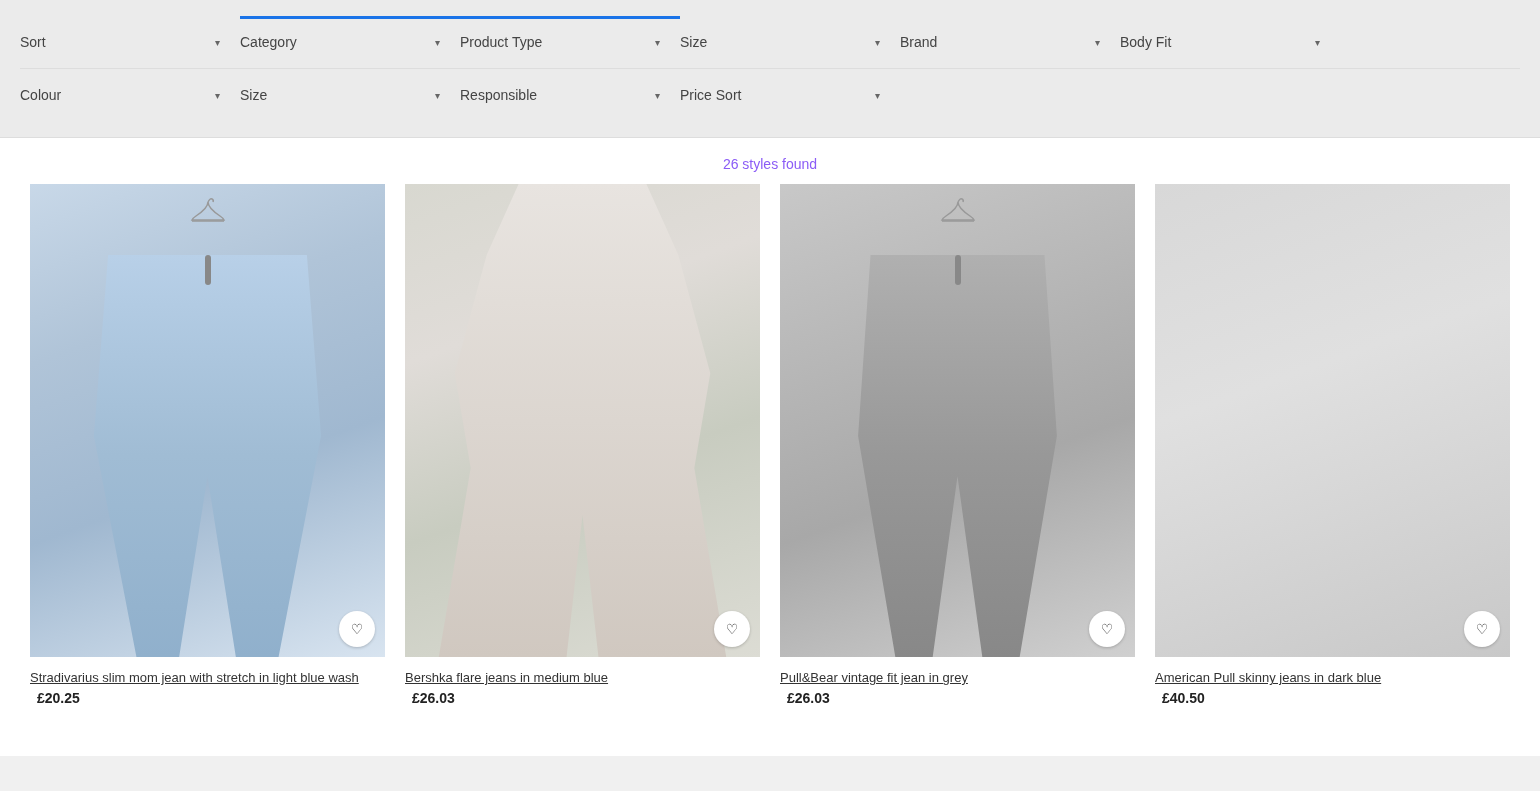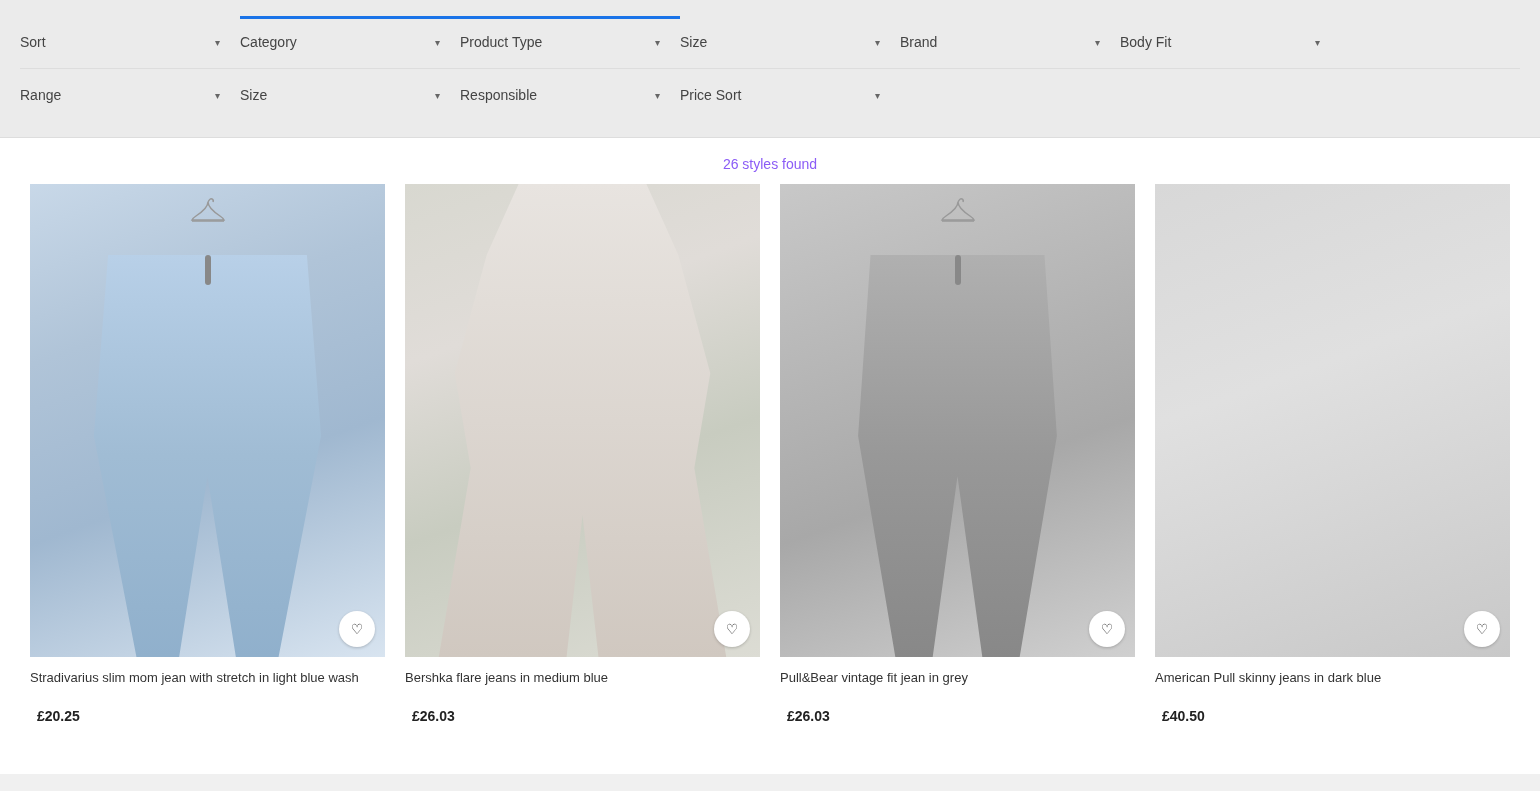--- a/index.html
+++ b/index.html
@@ -166,21 +166,22 @@
     }
     .heart-icon {
       font-size: 14px;
       color: #333;
     }
 
     .product-name {
       font-size: 13px;
       color: #333;
       line-height: 1.4;
-      margin-bottom: 20px;
+      margin-bottom: 2px;
+      text-decoration: underline;
     }
     .product-price {
       font-size: 14px;
       font-weight: 600;
       color: #222;
       margin-left: 7px;
     }
 
     
     .filter-row-1 .filter-item:nth-child(2),
@@ -250,21 +251,21 @@
         <div class="filter-item">
           <span class="filter-label">Body Fit</span>
           <span class="chevron-icon">▾</span>
         </div>
       </div>
     </div>
   <div class="filter-row" id="filter-row-2">
       <div class="filter-item-wrapper">
         <div class="filter-top-indicator"></div>
         <div class="filter-item">
-          <span class="filter-label">Range</span>
+          <span class="filter-label">Colour</span>
           <span class="chevron-icon">▾</span>
         </div>
       </div>
       <div class="filter-item-wrapper">
         <div class="filter-top-indicator"></div>
         <div class="filter-item">
           <span class="filter-label">Size</span>
           <span class="chevron-icon">▾</span>
         </div>
       </div>

